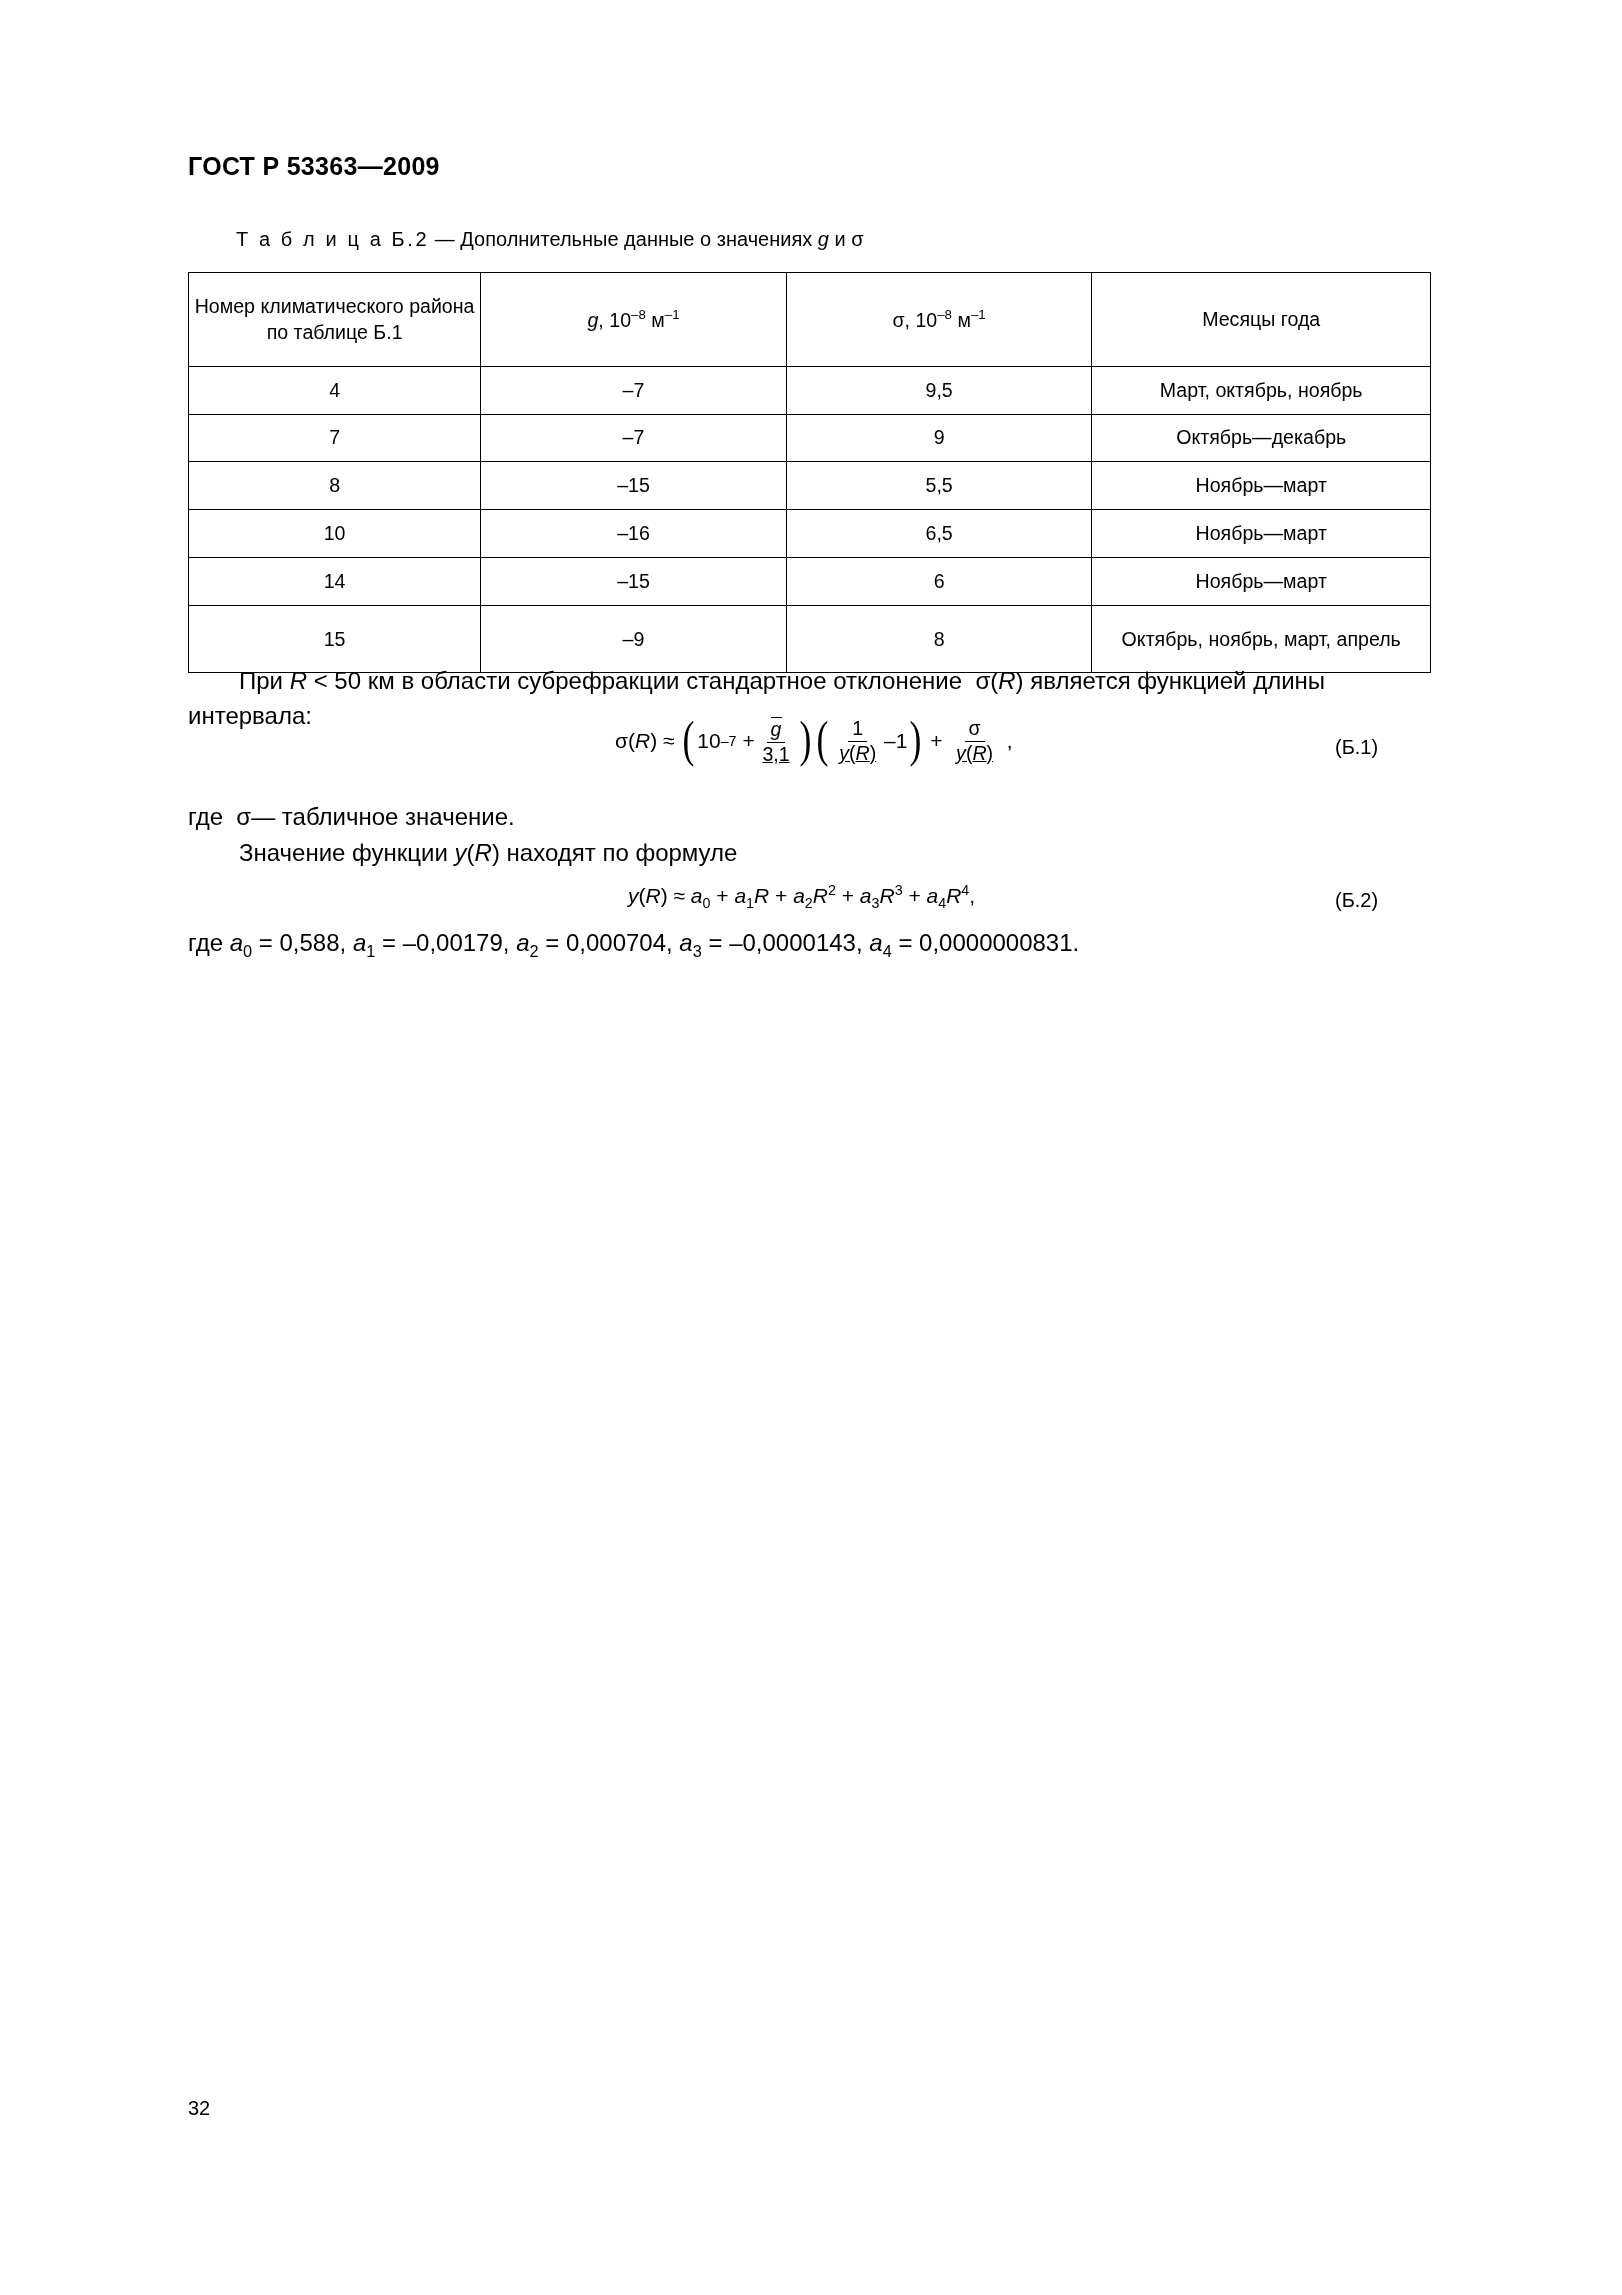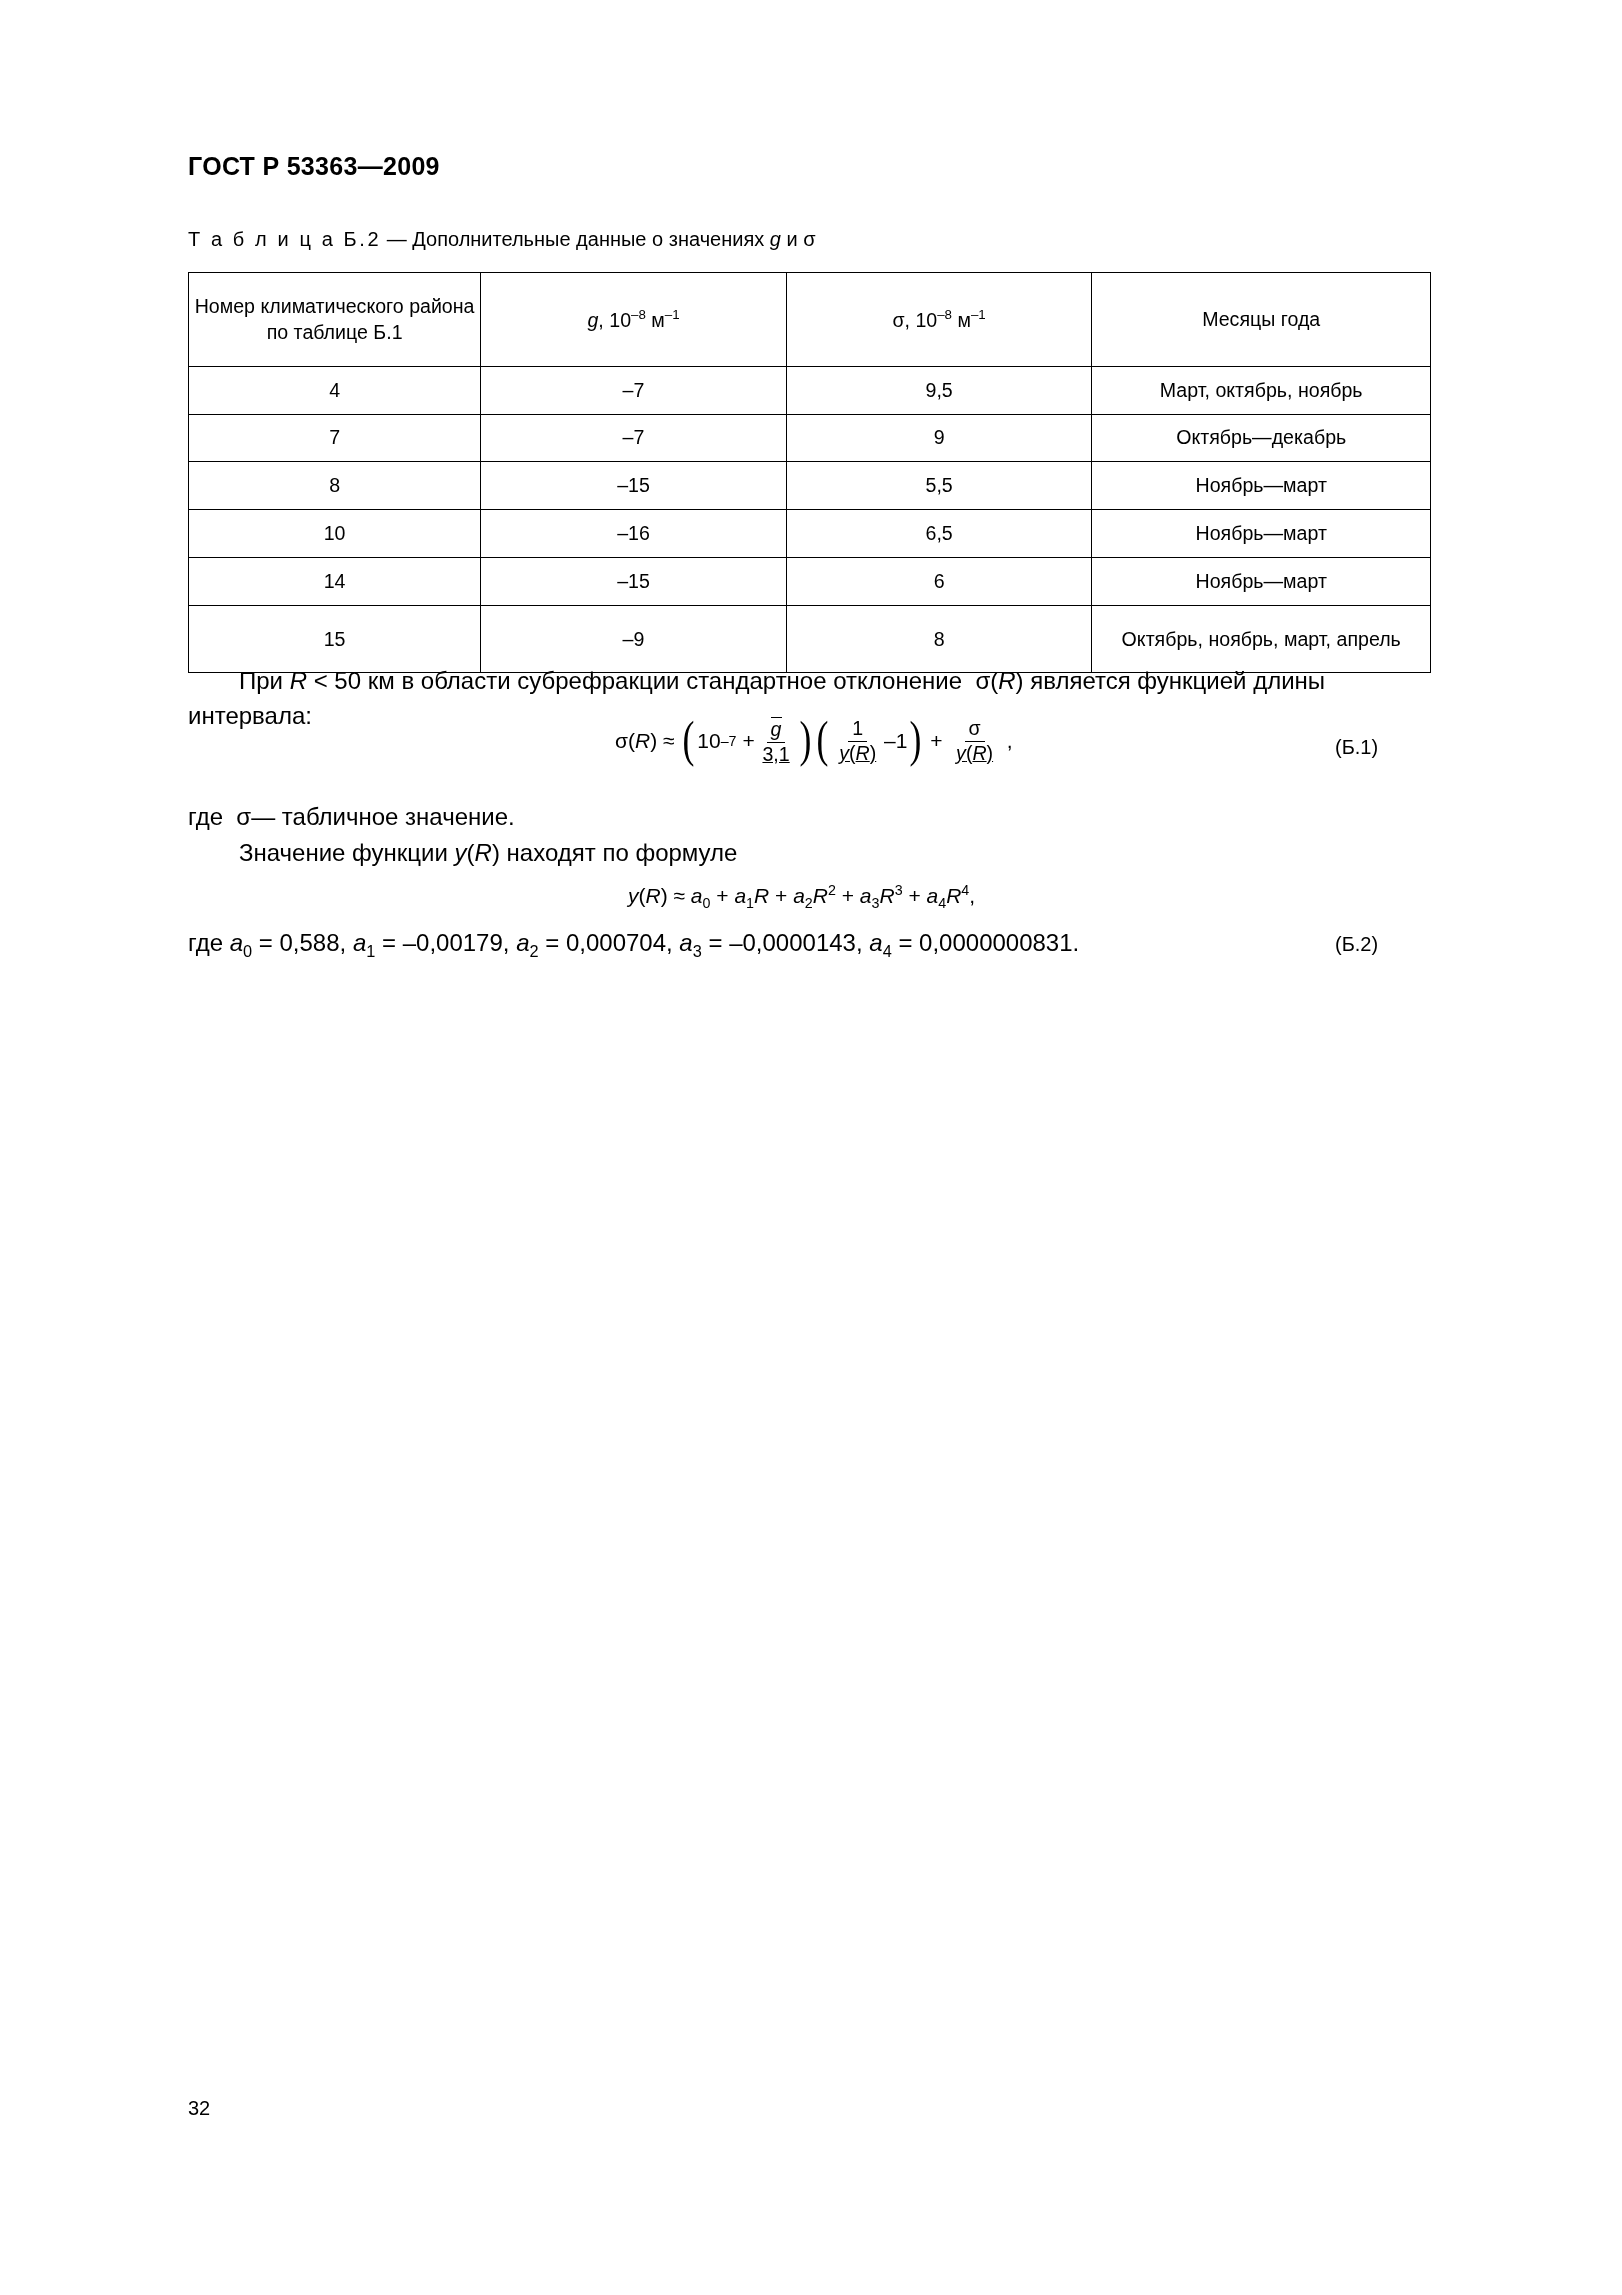--- a/index.html
+++ b/index.html
@@ -29,20 +29,21 @@
     letter-spacing: 0.3px;
   }
   .table-caption {
     position: absolute;
     left: 188px;
     top: 228px;
     font-size: 20px;
   }
   .table-caption .spaced {
     letter-spacing: 2.6px;
+    margin-left: 48px;
   }
   table.data {
     position: absolute;
     left: 188px;
     top: 272px;
     width: 1243px;
     border-collapse: collapse;
     font-size: 19.6px;
   }
   table.data td, table.data th {
@@ -81,21 +82,21 @@
   .p1 { left: 188px; top: 664px; width: 1243px; text-indent: 51px; }
   .p2 { left: 188px; top: 800px; width: 1243px; }
   .p3 { left: 188px; top: 836px; width: 1243px; text-indent: 51px; }
   .p4 { left: 188px; top: 926px; width: 1243px; }
 
   .eqnum {
     position: absolute;
     font-size: 20px;
   }
   .eq1num { left: 1335px; top: 736px; }
-  .eq2num { left: 1335px; top: 889px; margin-top: 44px; }
+  .eq2num { left: 1335px; top: 889px; }
 
   .formula1 {
     position: absolute;
     left: 615px;
     top: 717px;
     font-size: 21px;
     display: flex;
     align-items: center;
     white-space: nowrap;
   }

